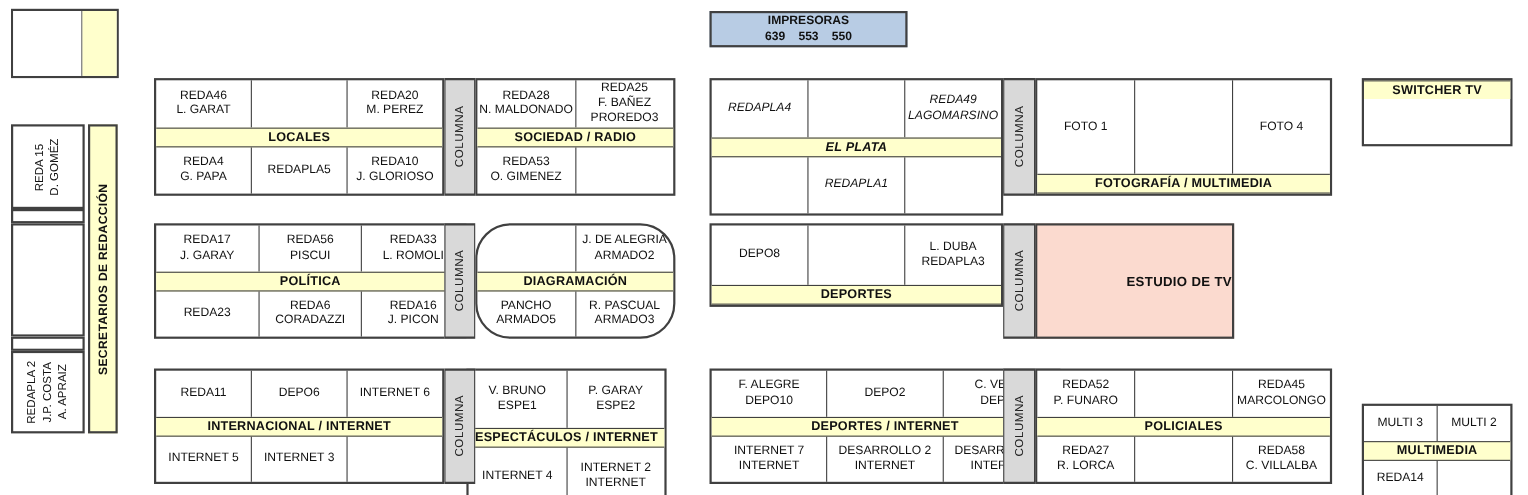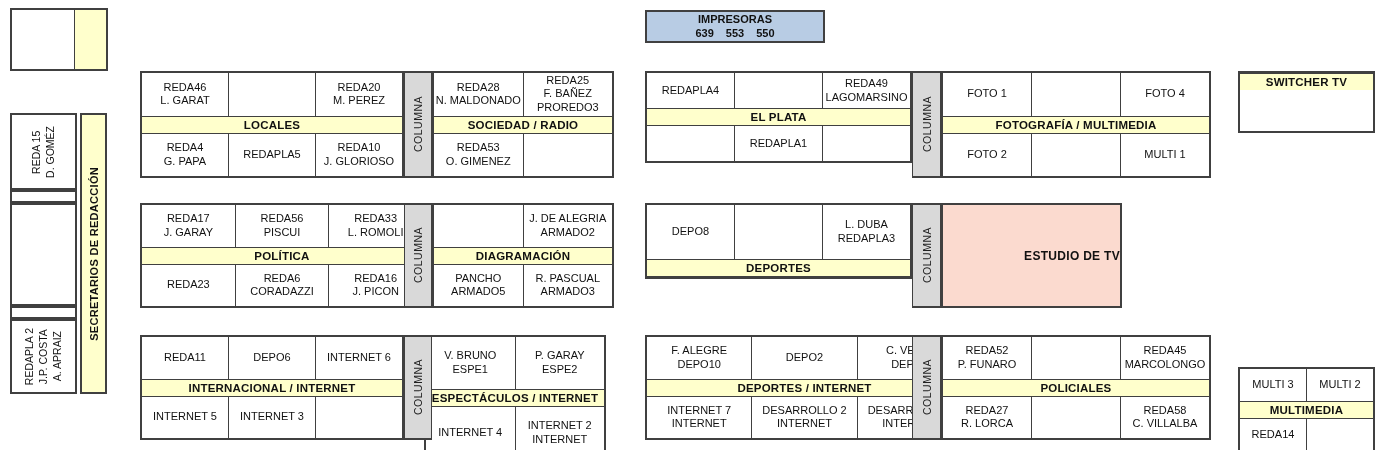--- a/index.html
+++ b/index.html
@@ -129,46 +129,41 @@
 F. BAÑEZ
 PROREDO3</div>
       </div>
       <div class="banner">SOCIEDAD / RADIO</div>
       <div class="row">
         <div class="cell">REDA53
 O. GIMENEZ</div>
         <div class="cell"></div>
       </div>
     </div>
-    <div class="block" style="left: 645px; top: 71px; width: 267px; height: 92px;">
+    <div class="block" style="left: 645px; top: 71px; width: 267px; height: 125px; font-style: italic;">
       <div class="row">
         <div class="cell">REDAPLA4</div>
         <div class="cell"></div>
         <div class="cell">REDA49
 LAGOMARSINO</div>
       </div>
       <div class="banner">EL PLATA</div>
       <div class="row">
         <div class="cell"></div>
         <div class="cell">REDAPLA1</div>
         <div class="cell"></div>
       </div>
     </div>
     <div class="block" style="left: 941px; top: 71px; width: 270px; height: 107px;">
       <div class="row">
         <div class="cell">FOTO 1</div>
         <div class="cell"></div>
         <div class="cell">FOTO 4</div>
       </div>
       <div class="banner">FOTOGRAFÍA / MULTIMEDIA</div>
-      <div class="row">
-        <div class="cell">FOTO 2</div>
-        <div class="cell"></div>
-        <div class="cell">MULTI 1</div>
-      </div>
     </div>
     <div class="block banner-last" style="left: 1238px; top: 71px; width: 137px; height: 62px;">
       <div class="banner">SWITCHER TV</div>
     </div>
     <div class="block" style="left: 140px; top: 203px; width: 284px; height: 105px;">
       <div class="row">
         <div class="cell">REDA17
 J. GARAY</div>
         <div class="cell">REDA56
 PISCUI</div>
@@ -177,21 +172,21 @@
       </div>
       <div class="banner">POLÍTICA</div>
       <div class="row">
         <div class="cell">REDA23</div>
         <div class="cell">REDA6
 CORADAZZI</div>
         <div class="cell">REDA16
 J. PICON</div>
       </div>
     </div>
-    <div class="block" style="left: 432px; top: 203px; width: 182px; height: 105px;">
+    <div class="block" style="left: 432px; top: 203px; width: 182px; height: 105px; border-radius: 32px;">
       <div class="row">
         <div class="cell"></div>
         <div class="cell">J. DE ALEGRIA
 ARMADO2</div>
       </div>
       <div class="banner">DIAGRAMACIÓN</div>
       <div class="row">
         <div class="cell">PANCHO
 ARMADO5</div>
         <div class="cell">R. PASCUAL

